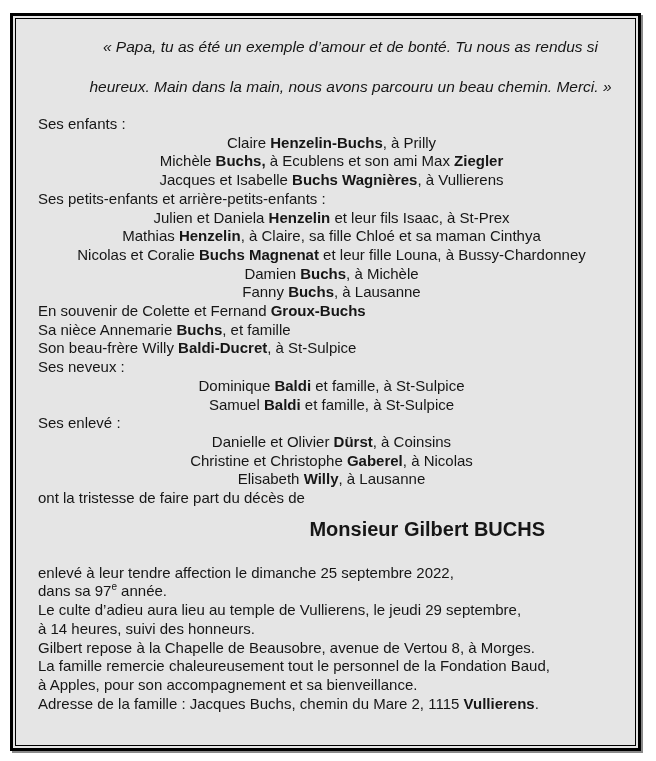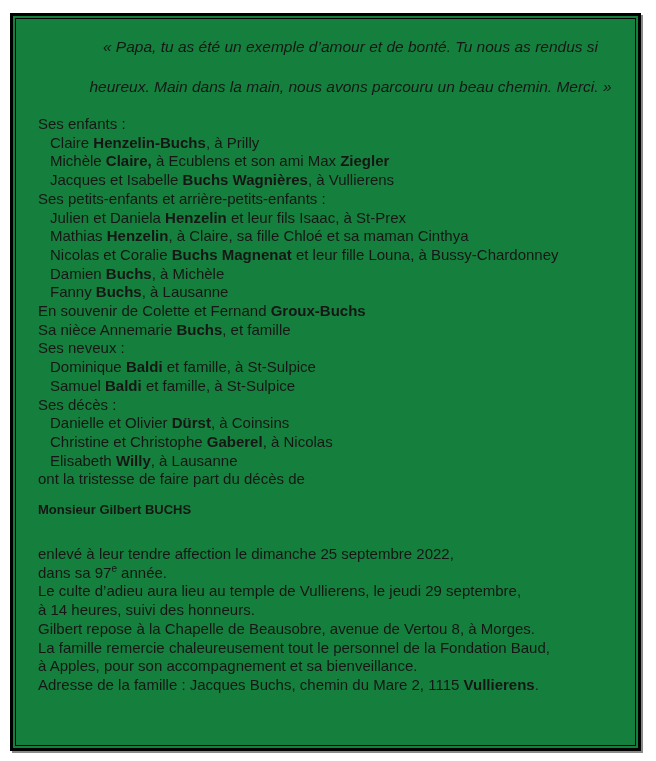--- a/index.html
+++ b/index.html
@@ -16,21 +16,21 @@
     -webkit-font-smoothing: antialiased;
   }
   .notice {
     position: absolute;
     left: 10px;
     top: 13px;
     width: 631px;
     height: 738px;
     box-sizing: border-box;
     border: 3px solid #000000;
-    background: #15803d;
+    background: #e5e5e5;
     box-shadow: 2px 2px 0 #8a8a8a;
   }
   .notice-inner {
     position: absolute;
     inset: 2px;
     border: 1px solid #000000;
     box-sizing: border-box;
     padding: 8px 22px 0 22px;
     font-size: 15px;
     line-height: 18.7px;
@@ -42,66 +42,68 @@
     font-size: 15.5px;
     line-height: 40px;
     padding: 0 0 8px 50px;
     white-space: nowrap;
   }
   .line {
     white-space: pre-wrap;
   }
   .indent {
     padding-left: 12px;
+    text-align: center;
   }
   .b {
     font-weight: bold;
   }
   sup {
     font-size: 10px;
     line-height: 0;
     vertical-align: super;
   }
   .deceased-title {
-    text-align: left;
+    text-align: right;
     font-weight: bold;
-    font-size: 13px;
+    font-size: 20px;
     line-height: 22px;
     margin: 10px 68px 24px 0;
     white-space: nowrap;
   }
 </style>
 </head>
 <body>
 
 <div class="notice">
   <div class="notice-inner">
 
     <div class="quote">
       <div>« Papa, tu as été un exemple d’amour et de bonté. Tu nous as rendus si</div>
       <div>heureux. Main dans la main, nous avons parcouru un beau chemin. Merci. »</div>
     </div>
 
     <div>
         <div class="line"><span>Ses enfants :</span></div>
         <div class="line indent"><span>Claire </span><span class="b">Henzelin-Buchs</span><span>, à Prilly</span></div>
-        <div class="line indent"><span>Michèle </span><span class="b">Claire,</span><span> à Ecublens et son ami Max </span><span class="b">Ziegler</span></div>
+        <div class="line indent"><span>Michèle </span><span class="b">Buchs,</span><span> à Ecublens et son ami Max </span><span class="b">Ziegler</span></div>
         <div class="line indent"><span>Jacques et Isabelle </span><span class="b">Buchs Wagnières</span><span>, à Vullierens</span></div>
         <div class="line"><span>Ses petits-enfants et arrière-petits-enfants :</span></div>
         <div class="line indent"><span>Julien et Daniela </span><span class="b">Henzelin</span><span> et leur fils Isaac, à St-Prex</span></div>
         <div class="line indent"><span>Mathias </span><span class="b">Henzelin</span><span>, à Claire, sa fille Chloé et sa maman Cinthya</span></div>
         <div class="line indent"><span>Nicolas et Coralie </span><span class="b">Buchs Magnenat</span><span> et leur fille Louna, à Bussy-Chardonney</span></div>
         <div class="line indent"><span>Damien </span><span class="b">Buchs</span><span>, à Michèle</span></div>
         <div class="line indent"><span>Fanny </span><span class="b">Buchs</span><span>, à Lausanne</span></div>
         <div class="line"><span>En souvenir de Colette et Fernand </span><span class="b">Groux-Buchs</span></div>
         <div class="line"><span>Sa nièce Annemarie </span><span class="b">Buchs</span><span>, et famille</span></div>
+        <div class="line"><span>Son beau-frère Willy </span><span class="b">Baldi-Ducret</span><span>, à St-Sulpice</span></div>
         <div class="line"><span>Ses neveux :</span></div>
         <div class="line indent"><span>Dominique </span><span class="b">Baldi</span><span> et famille, à St-Sulpice</span></div>
         <div class="line indent"><span>Samuel </span><span class="b">Baldi</span><span> et famille, à St-Sulpice</span></div>
-        <div class="line"><span>Ses décès :</span></div>
+        <div class="line"><span>Ses enlevé :</span></div>
         <div class="line indent"><span>Danielle et Olivier </span><span class="b">Dürst</span><span>, à Coinsins</span></div>
         <div class="line indent"><span>Christine et Christophe </span><span class="b">Gaberel</span><span>, à Nicolas</span></div>
         <div class="line indent"><span>Elisabeth </span><span class="b">Willy</span><span>, à Lausanne</span></div>
         <div class="line"><span>ont la tristesse de faire part du décès de</span></div>
       </div>
 
     <div class="deceased-title">Monsieur Gilbert BUCHS</div>
 
     <div>
         <div class="line"><span>enlevé à leur tendre affection le dimanche 25 septembre 2022,</span></div>

